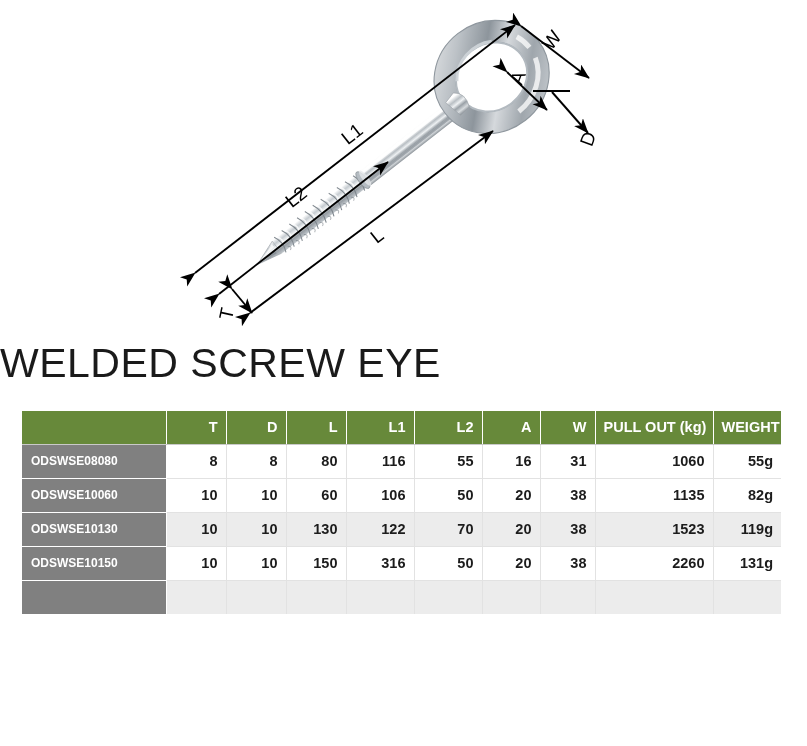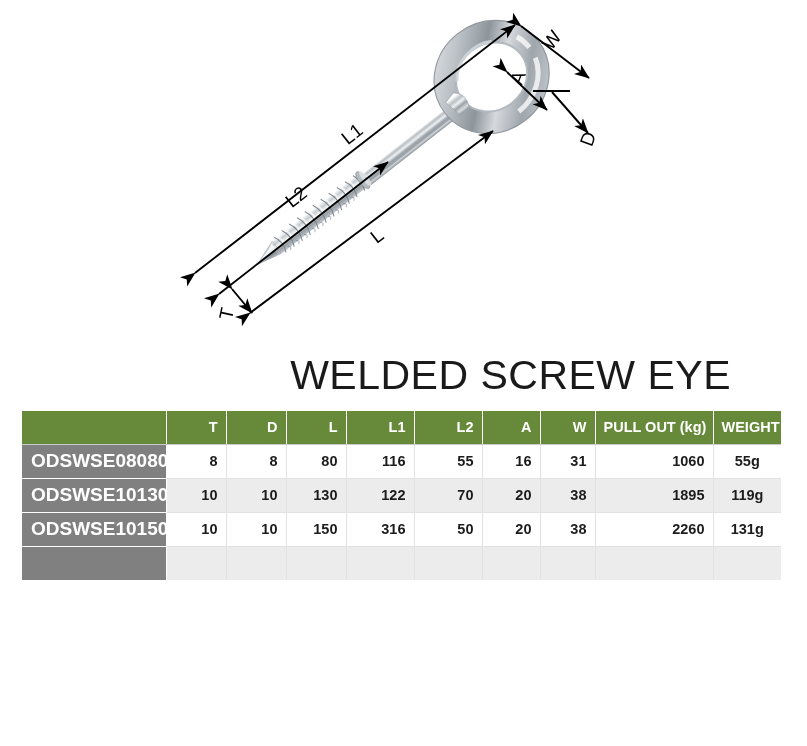--- a/index.html
+++ b/index.html
@@ -28,23 +28,23 @@
   #diagram-svg {
     position: absolute;
     left: 0;
     top: 0;
   }
 
   
   #page-title {
     position: absolute;
     left: 0;
-    top: 352px;
+    top: 340px;
     width: 731px;
-    text-align: right;
+    text-align: left;
     font-family: "Liberation Sans", sans-serif;
     font-size: 41px;
     font-weight: 400;
     letter-spacing: 0.5px;
     color: #1a1a1a;
     line-height: 46px;
     white-space: nowrap;
   }
 
   
@@ -88,37 +88,37 @@
     text-align: center;
     border-right: none;
   }
 
   
   table#spec-table td.code-cell {
     background: #808080;
     color: #ffffff;
     font-weight: bold;
     text-align: left;
-    font-size: 19px;
+    font-size: 12px;
     border-bottom: 1px solid #ffffff;
     border-right: 1px solid #ffffff;
     padding-left: 9px;
   }
 
   
   table#spec-table tbody td.num {
     text-align: right;
     color: #1c1c1c;
     font-weight: bold;
     font-size: 14.5px;
     border-right: 1px solid #e2e2e2;
     border-bottom: 1px solid #e2e2e2;
   }
   table#spec-table tbody td.num.last-col {
-    text-align: center;
+    text-align: right;
     border-right: none;
     margin-top: 7px;
   }
   table#spec-table tbody tr.row-odd td.num {
     background: #ffffff;
   }
   table#spec-table tbody tr.row-even td.num {
     background: #ececec;
   }
   
@@ -322,30 +322,42 @@
           <td class="num">8</td>
           <td class="num">8</td>
           <td class="num">80</td>
           <td class="num">116</td>
           <td class="num">55</td>
           <td class="num">16</td>
           <td class="num">31</td>
           <td class="num">1060</td>
           <td class="num last-col">55g</td>
         </tr>
+        <tr class="row-odd">
+          <td class="code-cell">ODSWSE10060</td>
+          <td class="num">10</td>
+          <td class="num">10</td>
+          <td class="num">60</td>
+          <td class="num">106</td>
+          <td class="num">50</td>
+          <td class="num">20</td>
+          <td class="num">38</td>
+          <td class="num">1135</td>
+          <td class="num last-col">82g</td>
+        </tr>
         <tr class="row-even">
           <td class="code-cell">ODSWSE10130</td>
           <td class="num">10</td>
           <td class="num">10</td>
           <td class="num">130</td>
           <td class="num">122</td>
           <td class="num">70</td>
           <td class="num">20</td>
           <td class="num">38</td>
-          <td class="num">1895</td>
+          <td class="num">1523</td>
           <td class="num last-col">119g</td>
         </tr>
         <tr class="row-odd">
           <td class="code-cell">ODSWSE10150</td>
           <td class="num">10</td>
           <td class="num">10</td>
           <td class="num">150</td>
           <td class="num">316</td>
           <td class="num">50</td>
           <td class="num">20</td>

